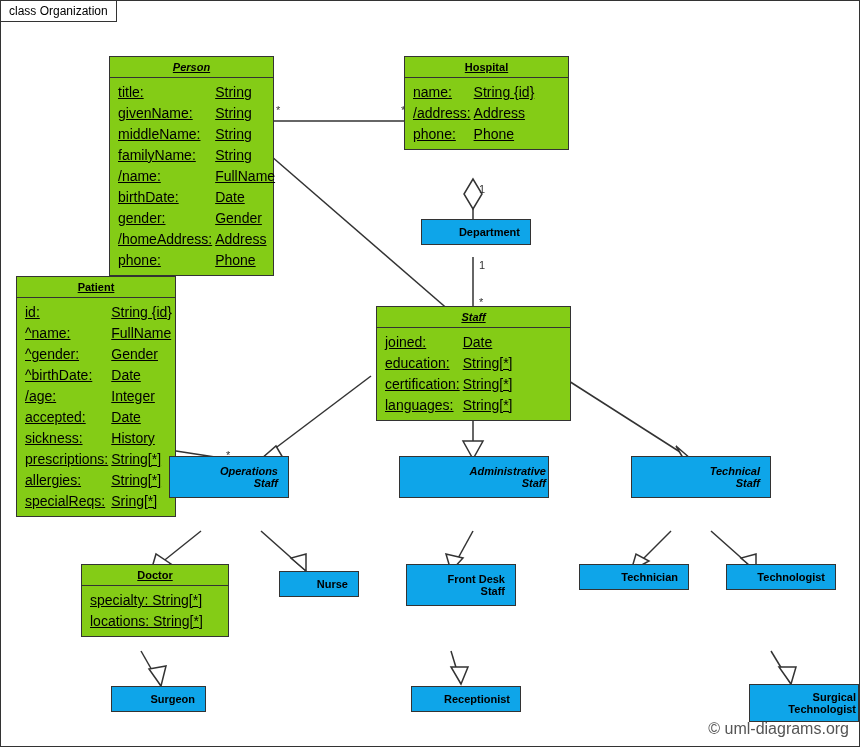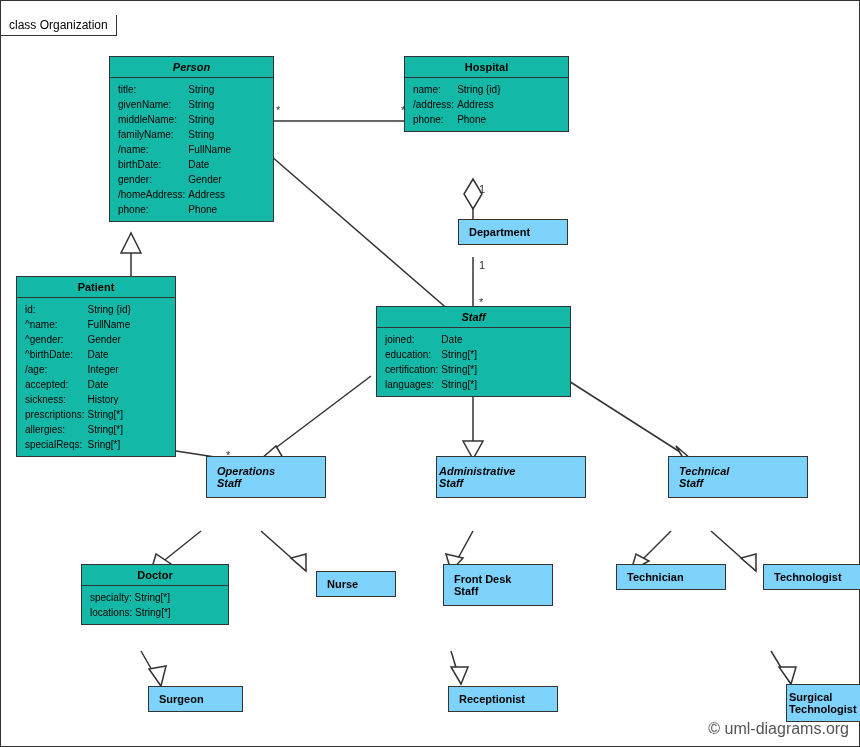--- a/index.html
+++ b/index.html
@@ -13,63 +13,63 @@
       position: relative;
     }
     #diagram-container {
       width: 860px;
       height: 747px;
       position: relative;
       border: 1.5px solid #333;
     }
     .diagram-title {
       position: absolute;
-      top: 14px; left: 0;
+      top: 0; left: 0;
       border: 1.5px solid #333;
       border-top: none; border-left: none;
       background: #fff;
       padding: 3px 8px;
       font-size: 12px;
     }
     .uml-class {
       position: absolute;
       border: 1.5px solid #333;
-      background: #14b8a6;
+      background: #84cc16;
       text-align: center;
+      text-decoration: underline;
     }
     .uml-class .class-header {
       border-bottom: 1.5px solid #333;
       padding: 4px 8px;
       font-weight: bold;
       font-style: italic;
     }
     .uml-class .class-header.normal {
       font-style: normal;
     }
     .uml-class .class-body {
       padding: 4px 8px;
       text-align: left;
-      font-size: 10px;
+      font-size: 14px;
       line-height: 1.5;
     }
     .uml-class .class-body table {
       border-collapse: collapse;
     }
     .uml-class .class-body td {
       padding: 0 3px 0 0;
       white-space: nowrap;
     }
     .uml-class-simple {
       position: absolute;
       border: 1.5px solid #333;
-      background: #7dd3fc;
-      text-align: left;
+      background: #0ea5e9;
+      text-align: right;
       padding: 6px 10px;
       font-weight: bold;
-      margin-left: 37px;
     }
     .uml-class-simple.italic {
       font-style: italic;
     }
     svg.connections {
       position: absolute;
       top: 0; left: 0;
       width: 860px;
       height: 747px;
       pointer-events: none;

